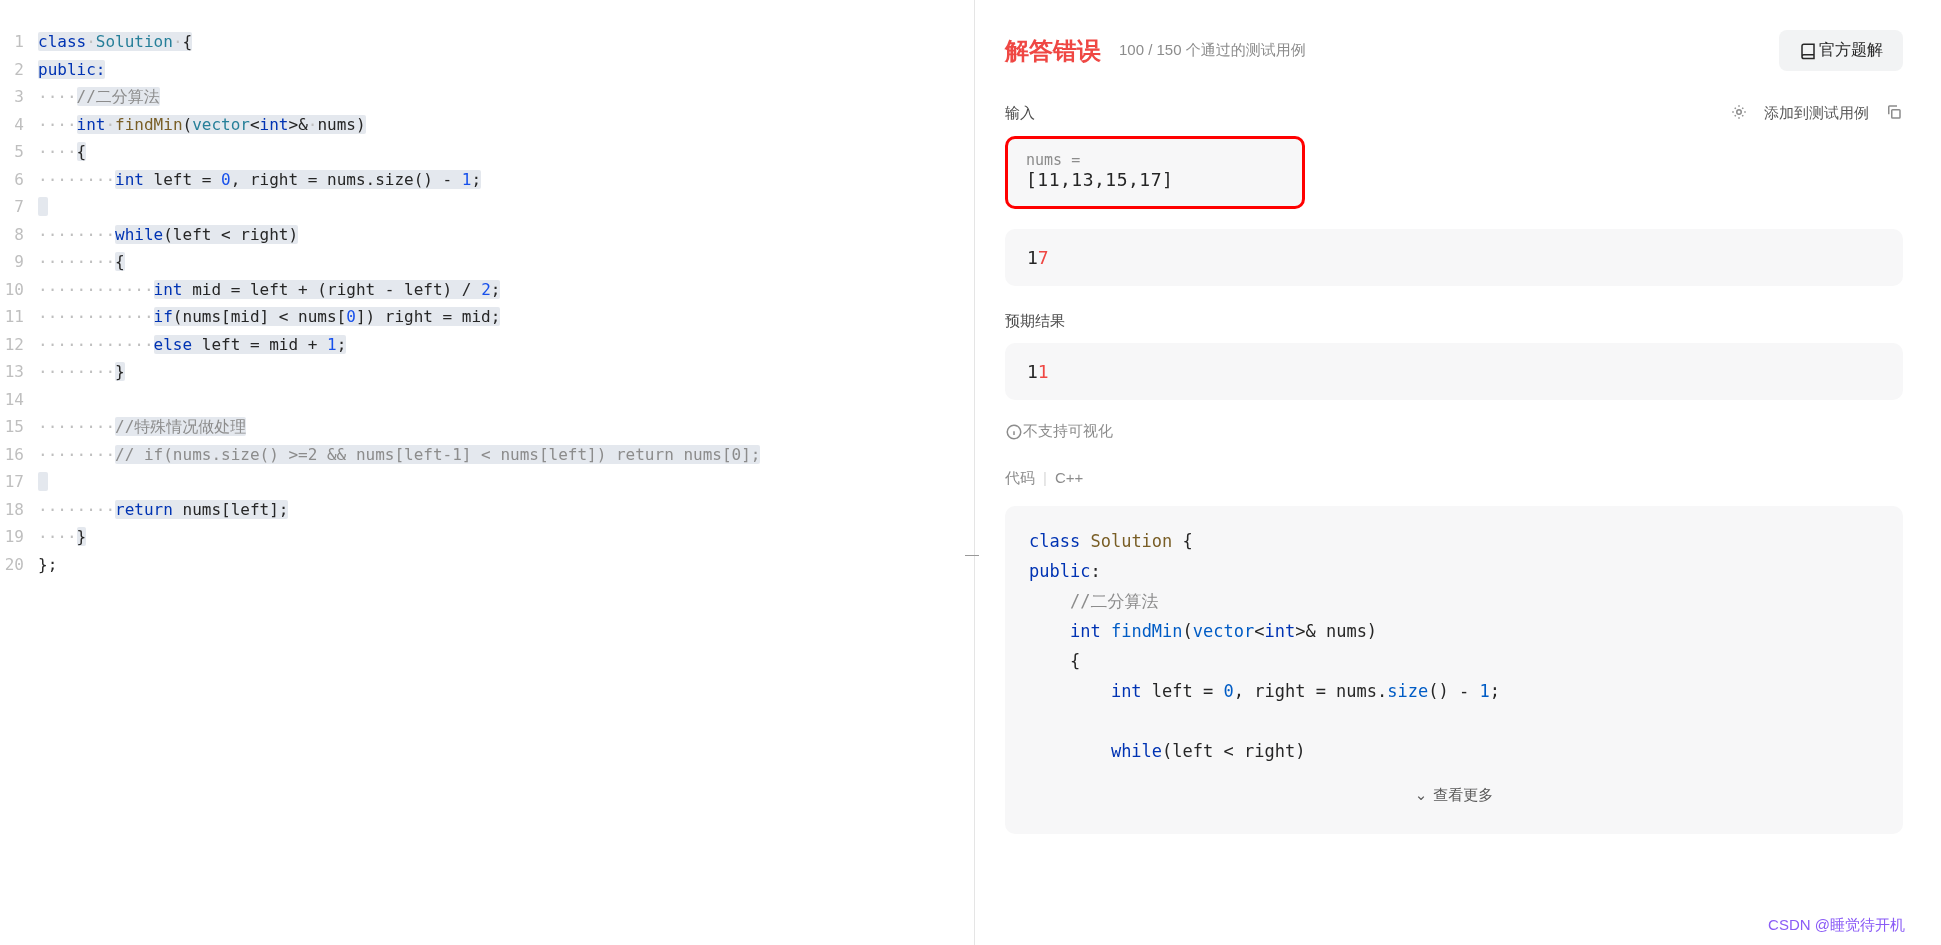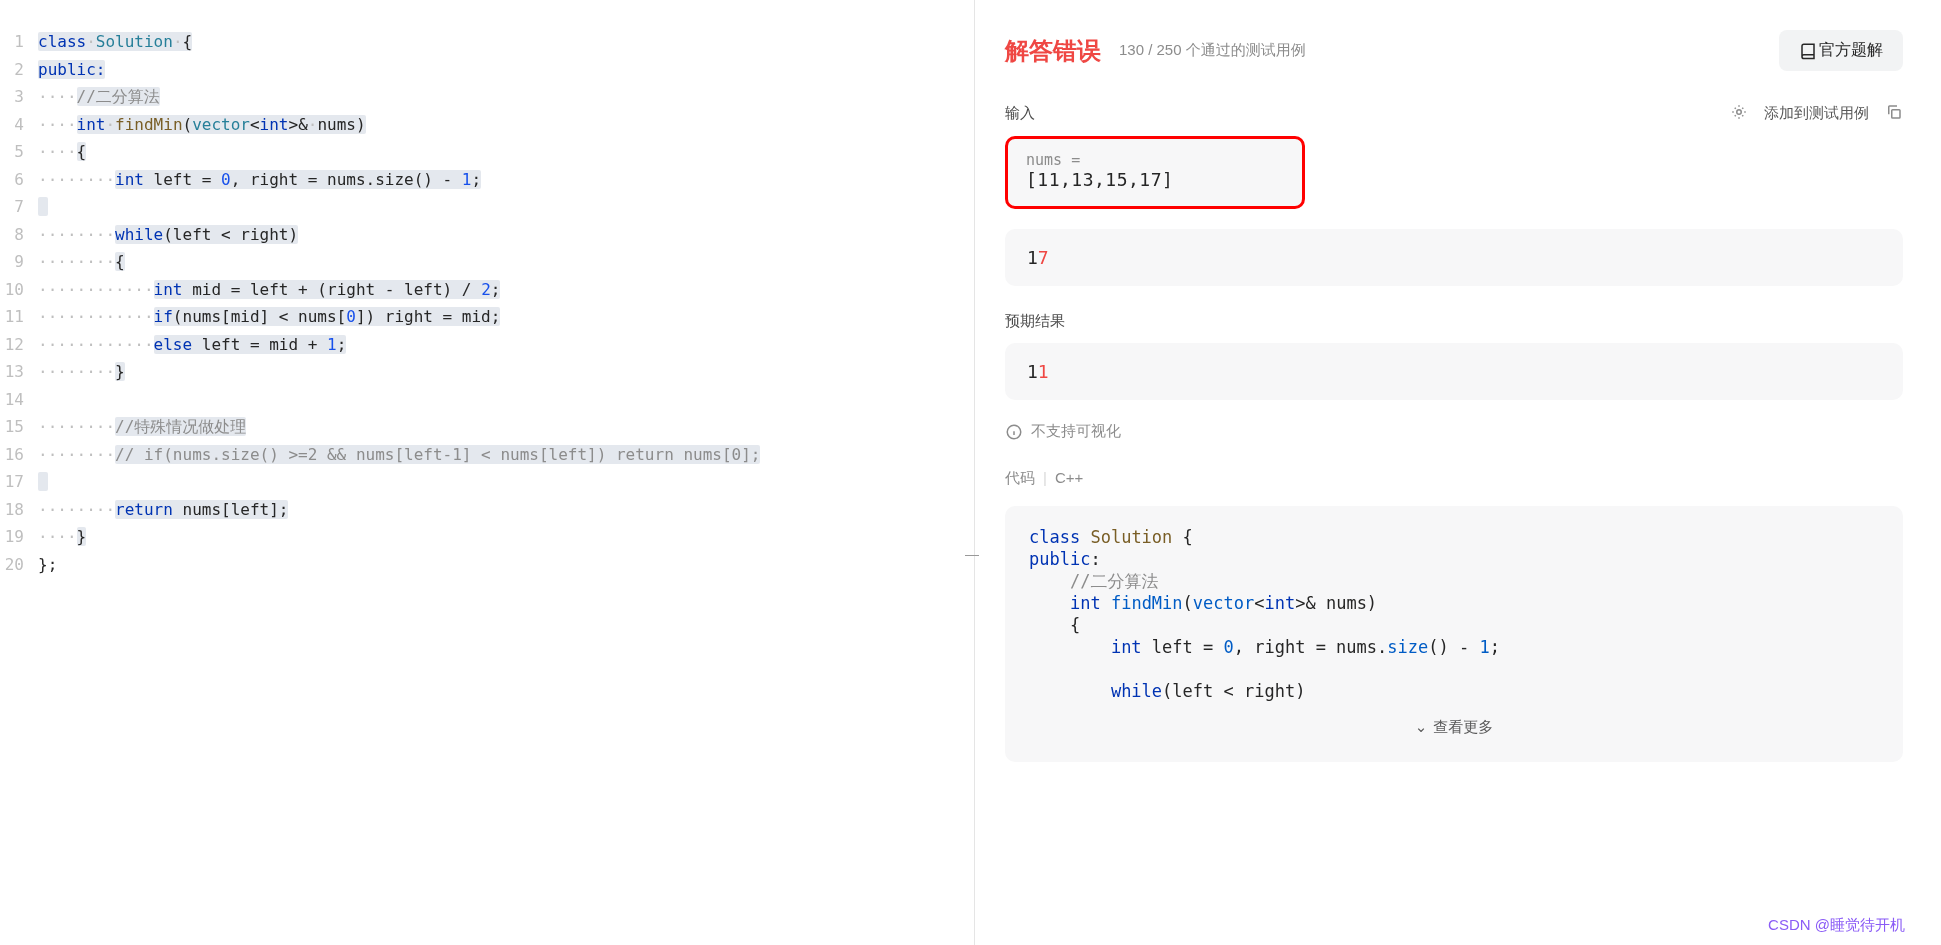--- a/index.html
+++ b/index.html
@@ -145,36 +145,35 @@
       font-family: Consolas, Monaco, monospace;
       font-size: 18px;
       margin-bottom: 22px;
     }
     .output-box .red { color: #ef4743; }
     .info-line {
       color: #8c8c8c;
       font-size: 15px;
       display: flex;
       align-items: center;
-      gap: 8px;
       margin-bottom: 22px;
     }
     .code-meta {
       color: #8c8c8c;
       font-size: 15px;
       padding: 6px 0 18px 0;
     }
     .code-meta .sep { margin: 0 8px; color: #d9d9d9; }
     .code-snippet {
       background: #f7f7f8;
       border-radius: 10px;
       padding: 20px 24px;
       font-family: Consolas, Monaco, monospace;
       font-size: 17px;
-      line-height: 22px;
+      line-height: 30px;
       white-space: pre;
       color: #262626;
     }
     .code-snippet .kw2 { color: #0033b3; }
     .code-snippet .cls2 { color: #795e26; }
     .code-snippet .fn2 { color: #005cc5; }
     .code-snippet .type2 { color: #005cc5; }
     .code-snippet .cmt2 { color: #8c8c8c; }
     .code-snippet .num2 { color: #005cc5; }
     .show-more {
@@ -251,21 +250,21 @@
         <div class="code-line"><span class="ws-dot">····</span><span class="hl">}</span></div>
         <div class="code-line">};</div>
       </div>
     </div>
     <div class="divider-handle">—</div>
   </div>
 
   <div class="right-panel">
     <div class="result-header">
       <div class="result-status">解答错误</div>
-      <div class="result-stats">130 / 250 个通过的测试用例</div>
+      <div class="result-stats">100 / 150 个通过的测试用例</div>
       <button class="solution-btn">
         <svg class="icon-svg" viewBox="0 0 24 24" fill="none" stroke="currentColor" stroke-width="2">
             <path d="M4 19.5A2.5 2.5 0 016.5 17H20V3H6.5A2.5 2.5 0 004 5.5v14zM4 19.5A2.5 2.5 0 006.5 22H20v-5"></path>
           </svg>
         <span>官方题解</span>
       </button>
     </div>
 
     <div class="section-label-row">
       <span>输入</span>

